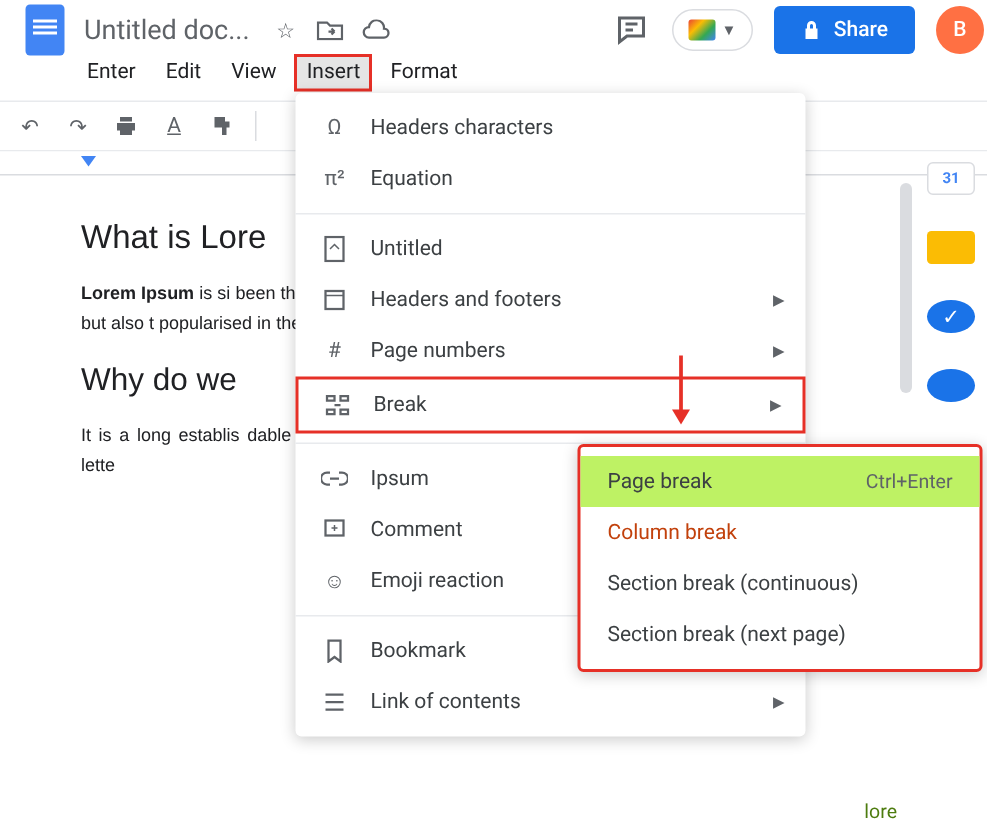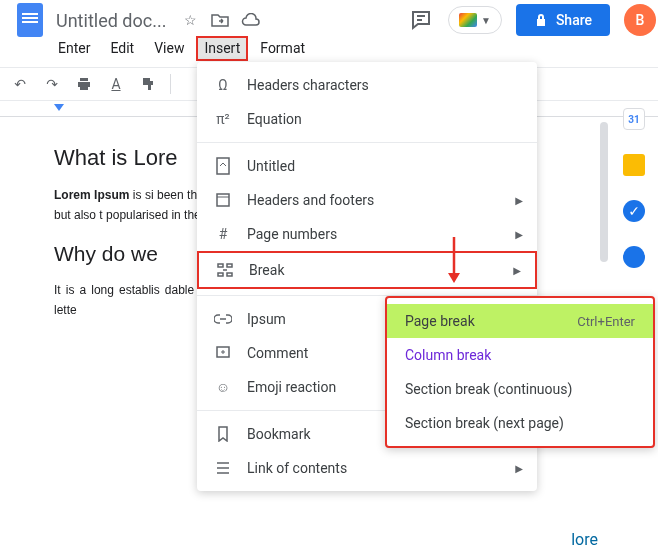--- a/index.html
+++ b/index.html
@@ -32,25 +32,25 @@
 .menu-item { display: flex; align-items: center; padding: 7px 16px; cursor: pointer; gap: 14px; color: #3c4043; font-size: 14px; position: relative; }
 .menu-item.highlighted-red { border: 2px solid #e63027; margin: 0; }
 .menu-divider { height: 1px; background: #e8eaed; margin: 6px 0; }
 .menu-icon { width: 20px; height: 20px; display: flex; align-items: center; justify-content: center; color: #5f6368; flex-shrink: 0; }
 .submenu-arrow { position: absolute; right: 14px; color: #5f6368; font-size: 10px; }
 .red-arrow { position: absolute; left: 445px; top: 235px; z-index: 15; }
 .red-arrow svg { display: block; }
 .submenu { position: absolute; left: 385px; top: 296px; width: 270px; background: #fff; box-shadow: 0 2px 10px rgba(0,0,0,0.2); border-radius: 4px; padding: 6px 0; z-index: 12; border: 2.5px solid #e63027; }
 .submenu-item { display: flex; align-items: center; justify-content: space-between; padding: 9px 18px; cursor: pointer; font-size: 14px; color: #3c4043; }
 .submenu-item.hovered { background: #bef264; }
-.submenu-item.disabled { color: #6d28d9; }
+.submenu-item.disabled { color: #c2410c; }
 .shortcut { color: #5f6368; font-size: 13px; }
 .sidebar { position: absolute; right: 6px; top: 108px; width: 36px; display: flex; flex-direction: column; gap: 24px; align-items: center; z-index: 5; }
-.side-icon { width: 22px; height: 22px; border-radius: 4px; }
-.bottom-explore { position: absolute; right: 60px; bottom: 10px; color: #0369a1; font-size: 16px; }
+.side-icon { width: 32px; height: 22px; border-radius: 4px; }
+.bottom-explore { position: absolute; right: 60px; bottom: 10px; color: #4d7c0f; font-size: 13px; }
 .scrollbar-v { position: absolute; right: 48px; top: 122px; bottom: 60px; width: 12px; }
 .scroll-thumb { position: absolute; top: 0; width: 8px; height: 140px; background: #dadce0; border-radius: 4px; right: 2px; }
 </style>
 </head>
 <body>
 
 <div class="header">
   <div class="logo">
       <div class="doc-icon"></div>
     </div>

